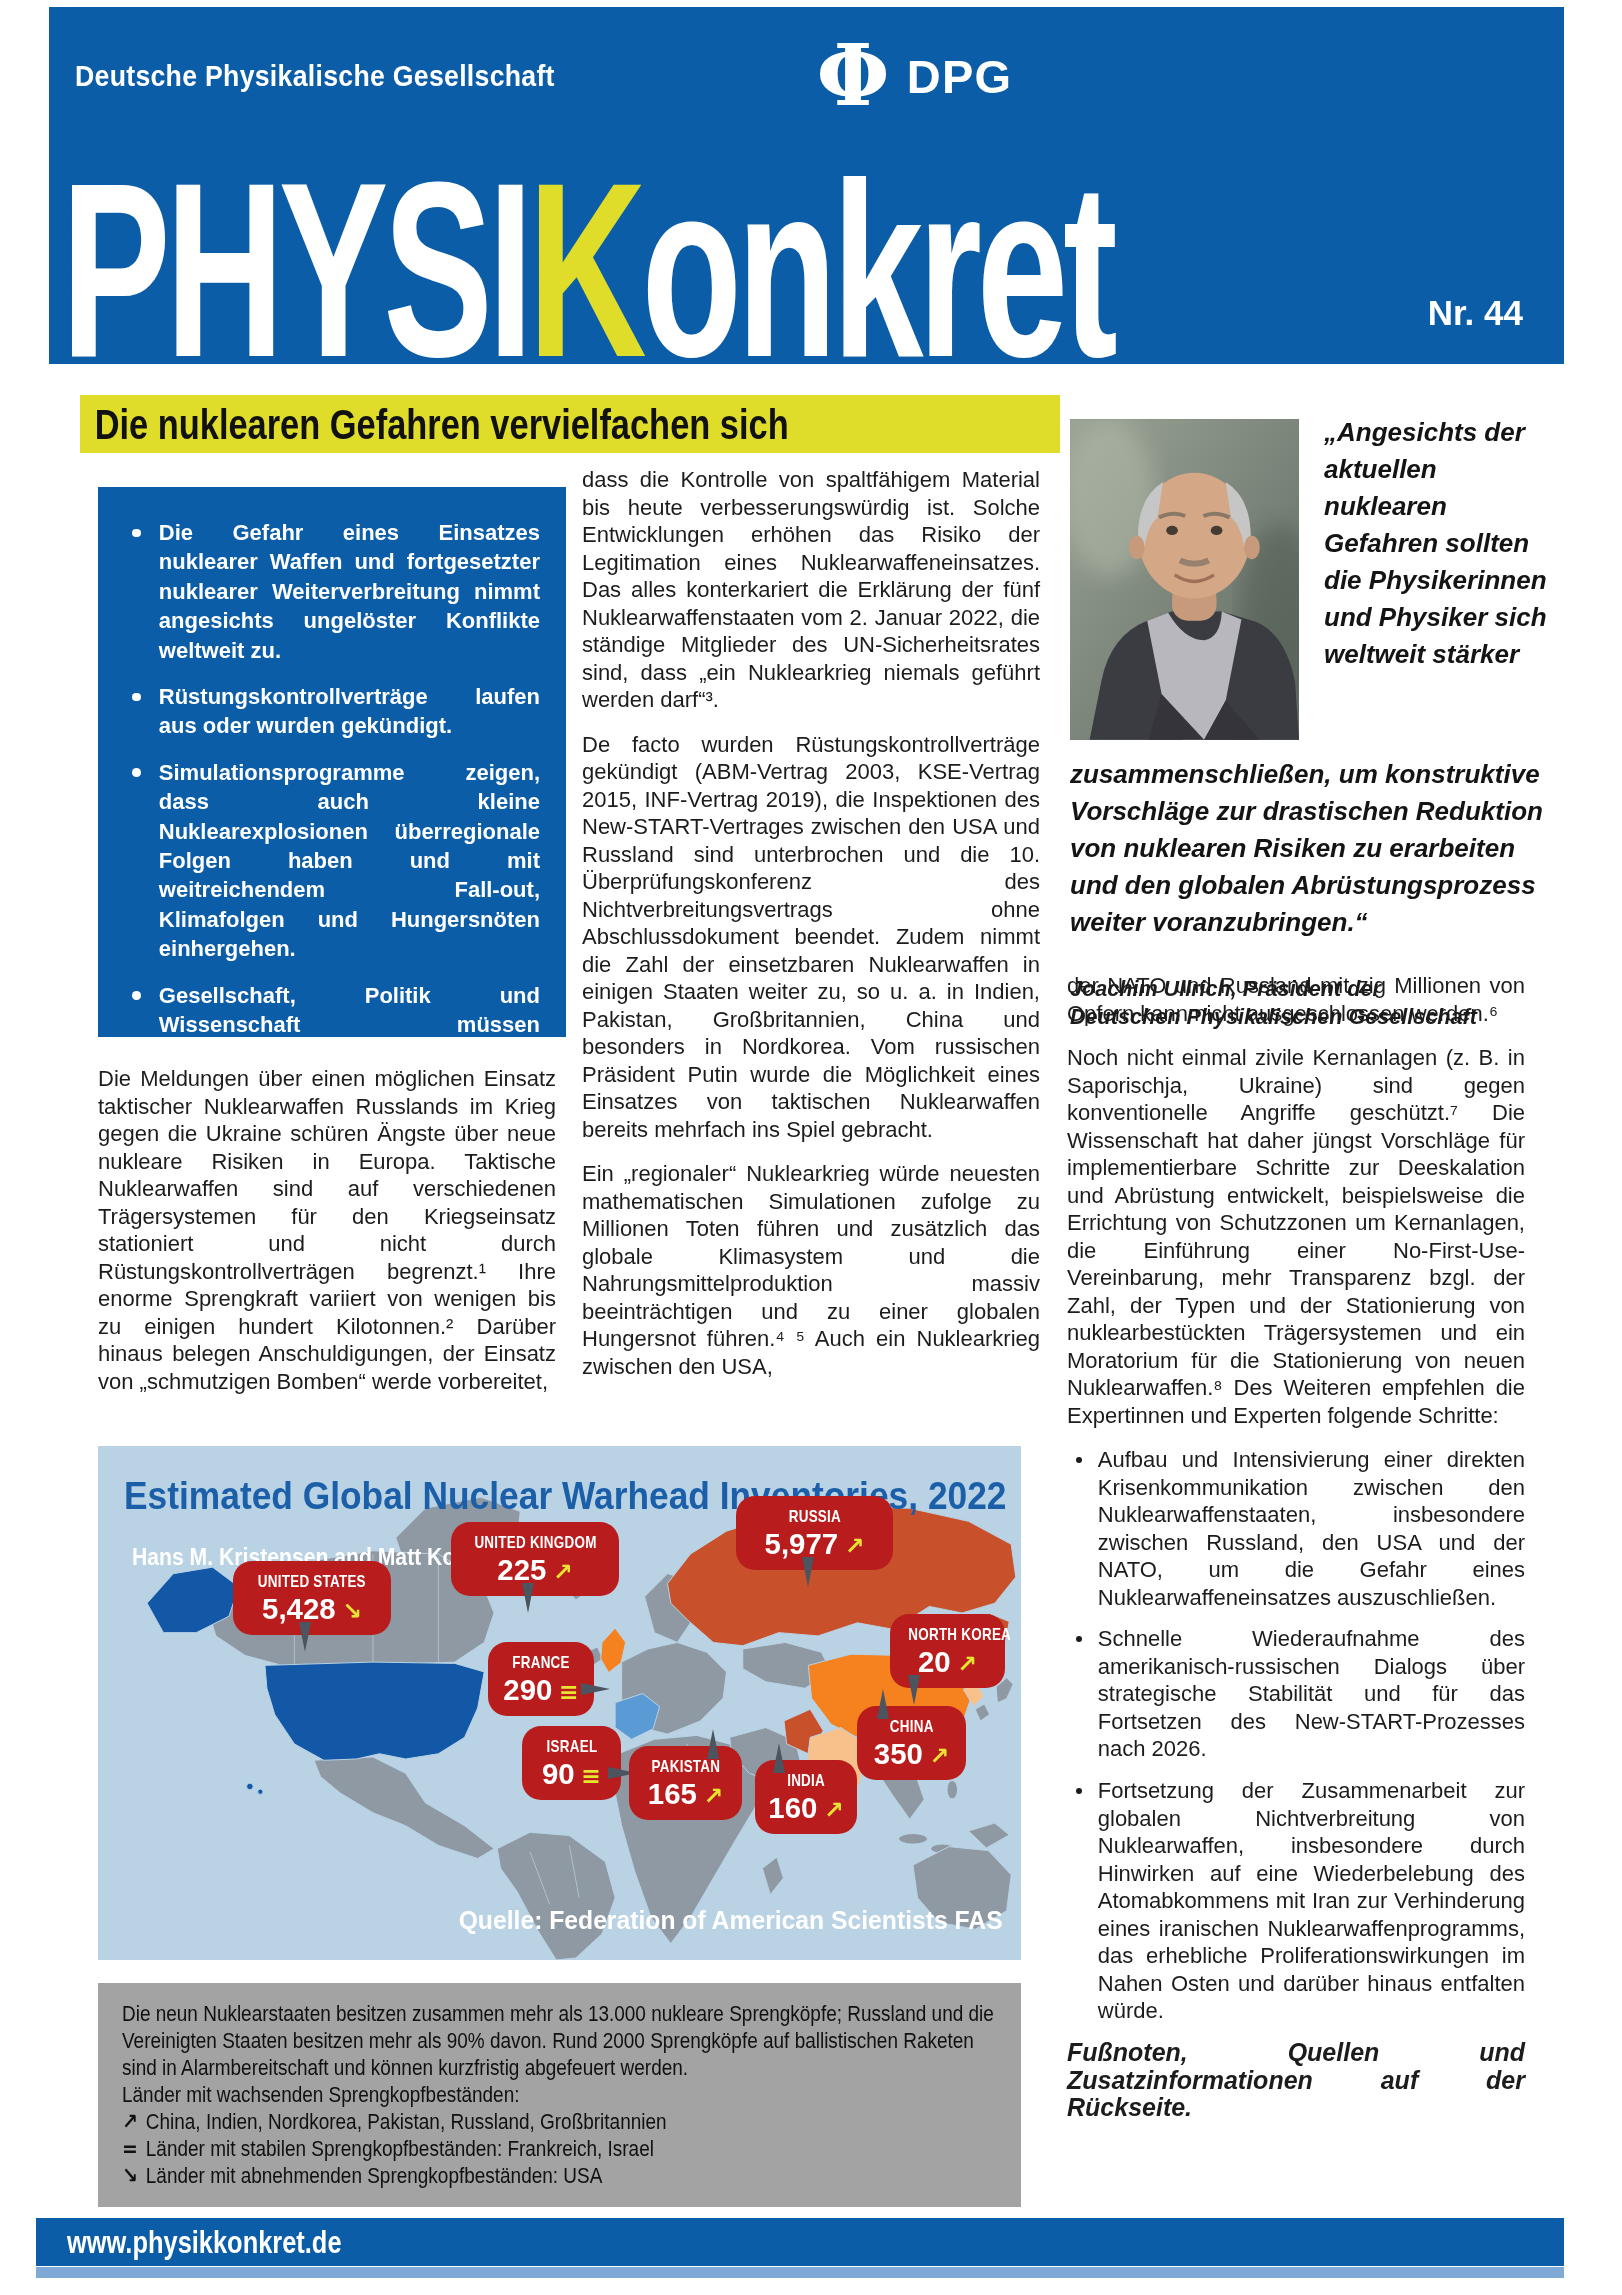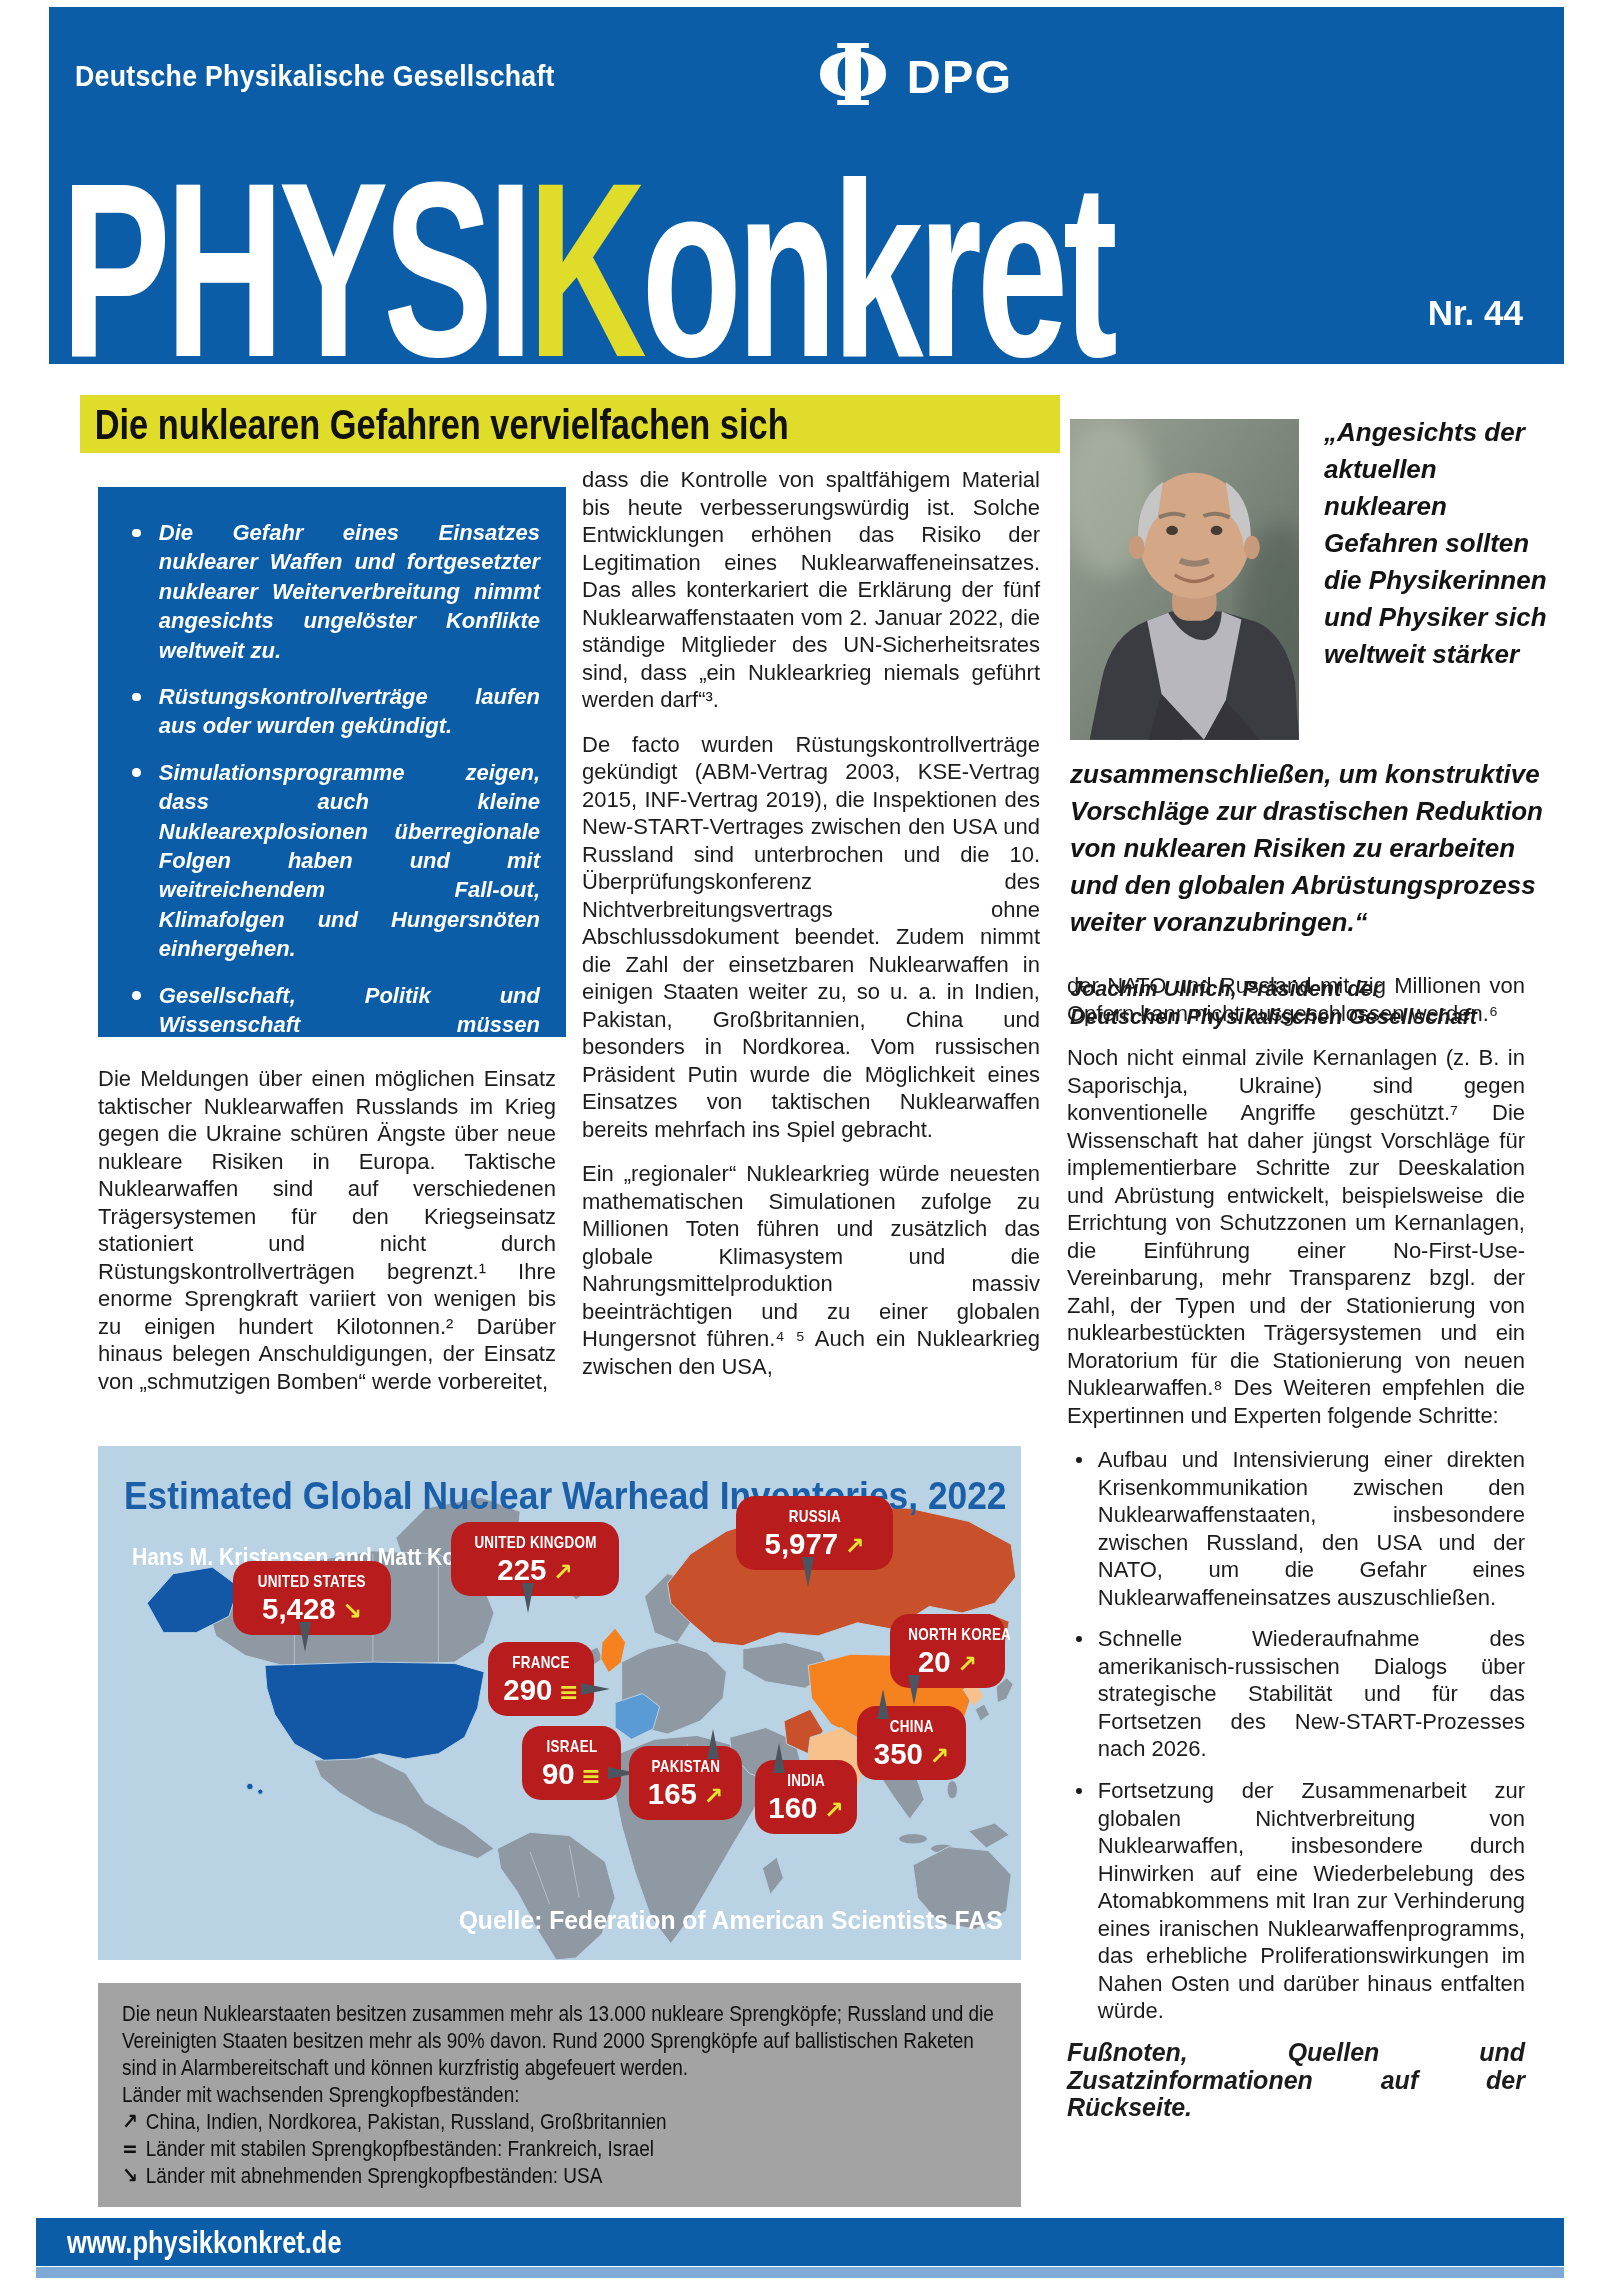--- a/index.html
+++ b/index.html
@@ -19,21 +19,21 @@
   .issue{position:absolute;right:41px;bottom:31px;color:#fff;font-weight:bold;font-size:35px;}
 
   
   .headline-bar{position:absolute;left:80px;top:395px;width:980px;height:58px;background:#dfdd2a;}
   .headline-bar h1{margin:0;padding:5.2px 0 0 18.3px;font-size:43px;font-weight:bold;color:#111;
                    transform:scaleX(.8);transform-origin:left center;white-space:nowrap;}
 
   
   .summary-box{position:absolute;left:98px;top:487px;width:468px;height:550px;background:#0c5da7;
                box-sizing:border-box;padding:31px 26px 0 34px;}
-  .sb-row{display:flex;margin-bottom:17px;font-style:italic;}
+  .sb-row{display:flex;margin-bottom:17px;}
   .sb-dot{flex:0 0 auto;width:8.5px;height:8.5px;border-radius:50%;background:#fff;margin:10.5px 18.3px 0 0;}
   .sb-row p{margin:0;color:#fff;font-weight:bold;font-size:22px;line-height:29.4px;text-align:justify;}
 
   
   .body-text{font-size:22px;line-height:27.5px;text-align:justify;}
   .col1{position:absolute;left:98px;top:1065px;width:458px;}
   .col2{position:absolute;left:582px;top:466px;width:458px;}
   .col2 p,.col1 p,.col3 p{margin:0 0 17px 0;}
   .col3{position:absolute;left:1067px;top:972px;width:458px;}
   .b-row{display:flex;margin-bottom:14.4px;}

